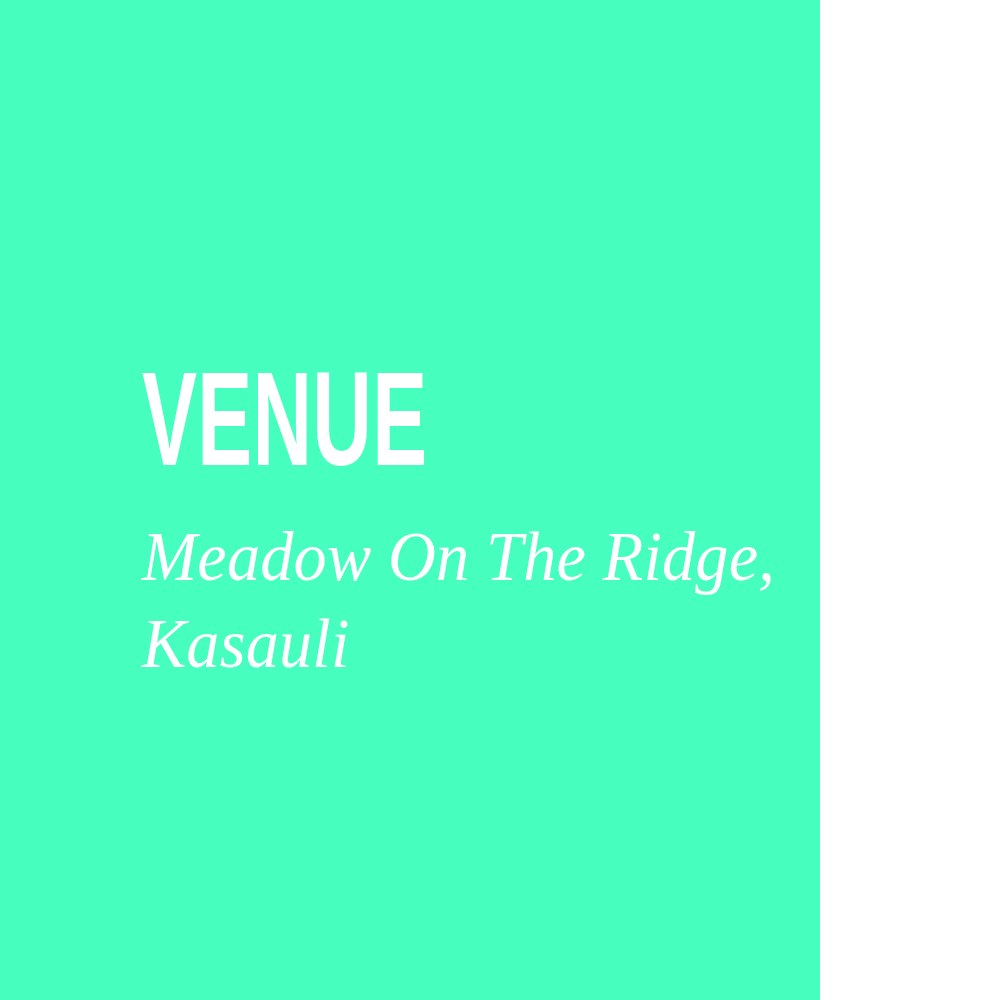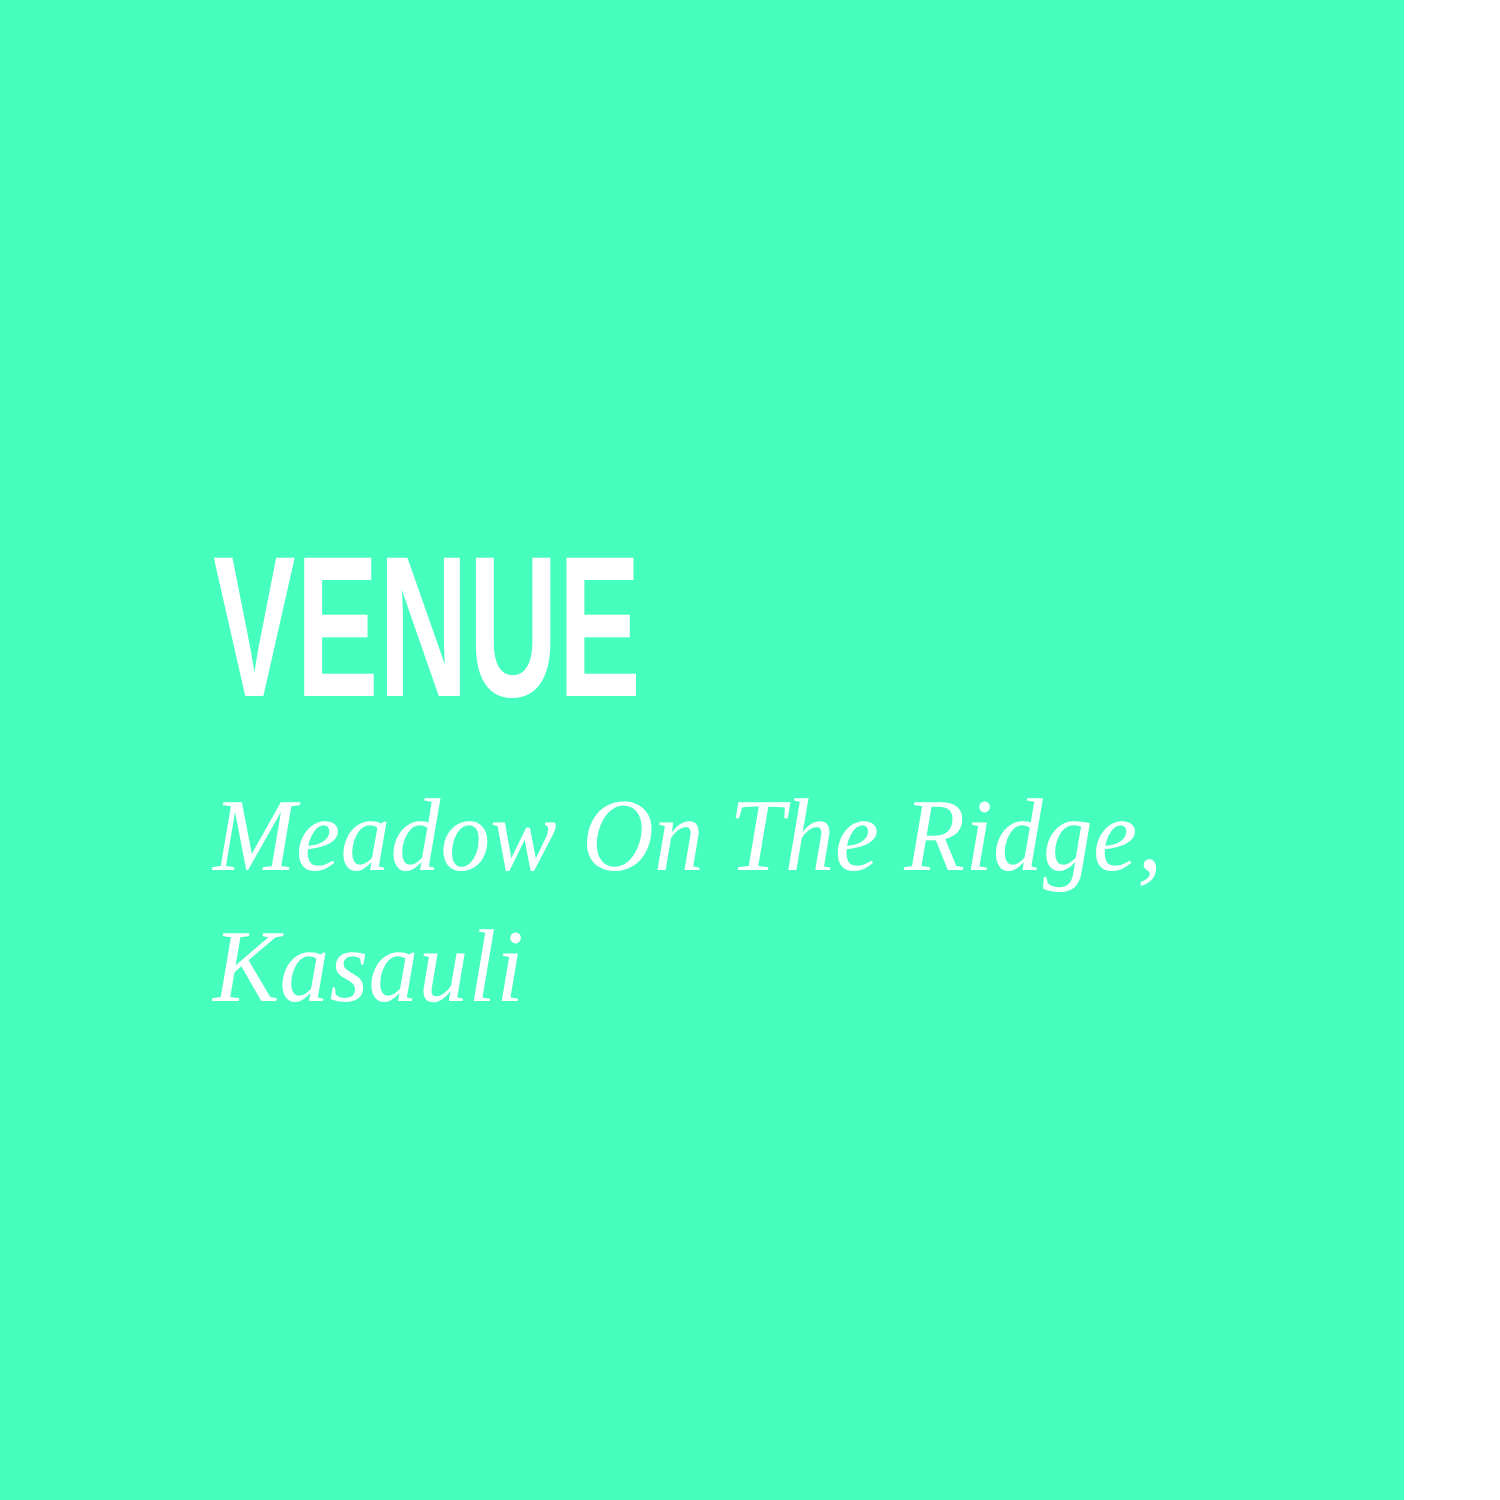--- a/index.html
+++ b/index.html
@@ -10,21 +10,21 @@
 
   body {
     width: 1000px;
     height: 1000px;
     overflow: hidden;
     font-family: "Liberation Sans", sans-serif;
   }
 
   #slide {
     position: relative;
-    width: 936px;
+    width: 820px;
     height: 1000px;
     box-sizing: border-box;
     background: #46FFBE;
     overflow: hidden;
     text-decoration: underline;
   }
 
   #text-block {
     position: absolute;
     left: 142px;

